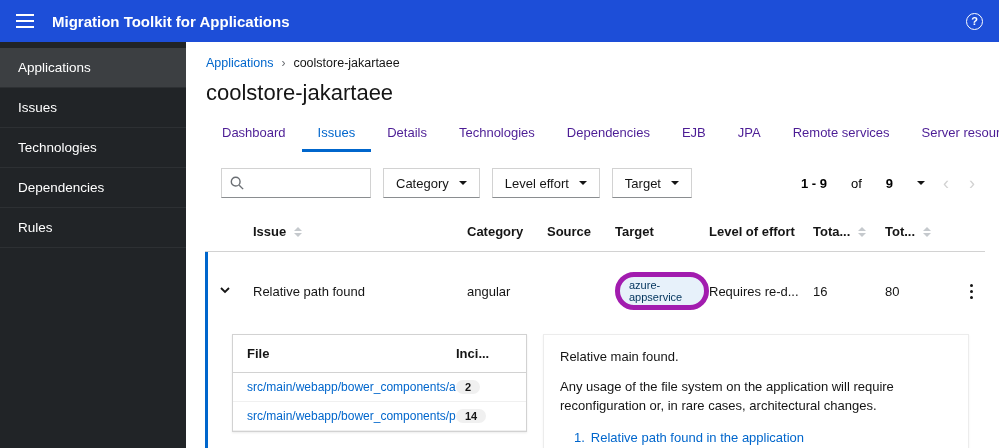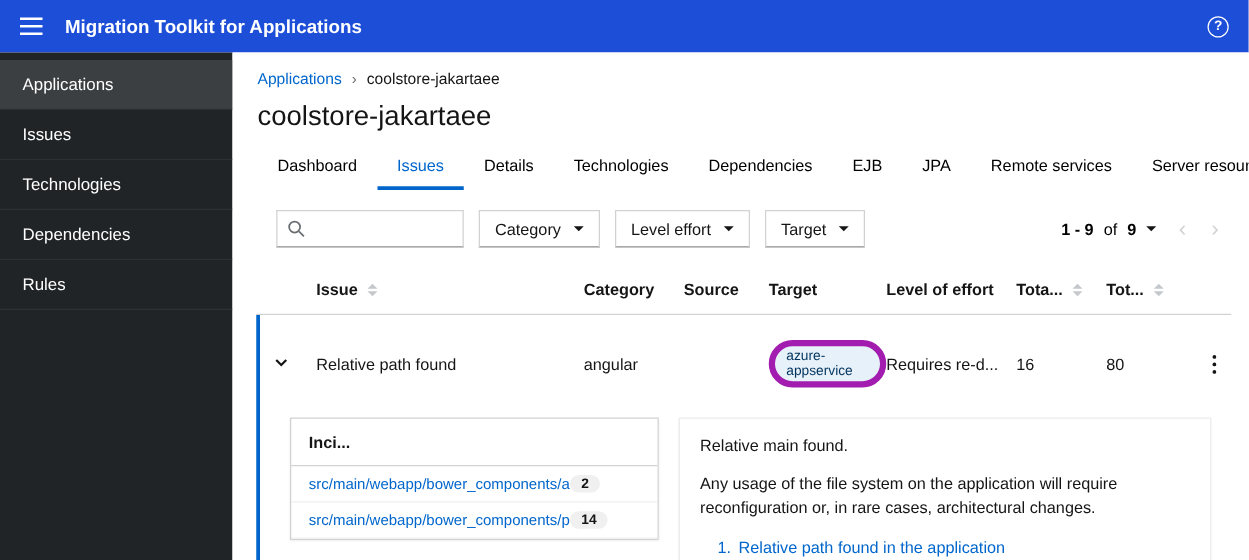--- a/index.html
+++ b/index.html
@@ -27,36 +27,36 @@
   .nav-item.active { background: #3c3f42; }
   .main { flex: 1; background: #fff; overflow: hidden; }
 
   
   .page-head { padding: 14px 16px 0 20px; }
   .breadcrumb { font-size: 12.5px; display: flex; gap: 8px; align-items: center; }
   .crumb-link { color: #0066cc; text-decoration: none; cursor: pointer; }
   .crumb-sep { color: #6a6e73; font-size: 12px; }
   .page-title { font-size: 22px; font-weight: 400; margin: 10px 0 0 0; }
   .tabs { display: flex; margin-top: 10px; }
-  .tab { background: none; border: none; font-family: inherit; font-size: 13px; color: #000000;
+  .tab { background: none; border: none; font-family: inherit; font-size: 13px; color: #4c1d95;
     padding: 9px 16px; cursor: pointer; border-bottom: 3px solid transparent; white-space: nowrap; }
   .tab.active { color: #0066cc; border-bottom-color: #0066cc; }
 
   
   .content { padding: 16px 14px 0 19px; }
   .toolbar { display: flex; align-items: center; gap: 12px; padding-left: 16px; }
   .search-box { display: flex; align-items: center; width: 150px; height: 30px; background: #fff;
     border: 1px solid #d2d2d2; border-bottom-color: #8a8d90; padding: 0 8px; gap: 6px; }
   .search-box input { border: none; outline: none; flex: 1; min-width: 0; font-family: inherit; font-size: 13px; }
   .dd-btn { display: flex; align-items: center; gap: 10px; background: #fff; border: 1px solid #d2d2d2;
     border-bottom-color: #8a8d90; height: 30px; padding: 0 12px; font-family: inherit; font-size: 13px; color: #151515; cursor: pointer; }
   .caret-down { width: 0; height: 0; border-left: 4px solid transparent; border-right: 4px solid transparent;
     border-top: 4px solid #151515; display: inline-block; }
   .pagination { margin-left: auto; display: flex; align-items: center; font-size: 13px; }
-  .page-toggle { display: flex; align-items: center; gap: 8px; background: none; border: none;
+  .page-toggle { display: flex; align-items: center; gap: 24px; background: none; border: none;
     font: inherit; cursor: pointer; padding: 0 8px; }
   .pag-bold { font-weight: bold; }
   .page-nav { background: none; border: none; color: #d2d2d2; font-size: 18px; padding: 0 10px; cursor: default; line-height: 1; }
 
   
   .tbl { margin-top: 14px; font-size: 13px; }
   .tbl-header { display: grid; grid-template-columns: 48px 214px 80px 68px 94px 104px 72px 62px 1fr;
     align-items: center; padding: 12px 0; border-bottom: 1px solid #d2d2d2; font-weight: bold; }
   .th { display: flex; align-items: center; gap: 8px; }
   .sort-icon { display: inline-flex; flex-direction: column; gap: 2px; }
@@ -228,20 +228,21 @@
                   <i></i>
                   <i></i>
                 </span>
             </button>
           </div>
 
           <div class="detail-area">
 
             <div class="files-card">
               <div class="files-head">
+                <span>File</span>
                 <span>Inci...</span>
               </div>
               <div class="files-row">
                 <a class="file-link">src/main/webapp/bower_components/angular...</a>
                 <span class="count-badge">2</span>
               </div>
               <div class="files-row">
                 <a class="file-link">src/main/webapp/bower_components/patternf...</a>
                 <span class="count-badge">14</span>
               </div>

